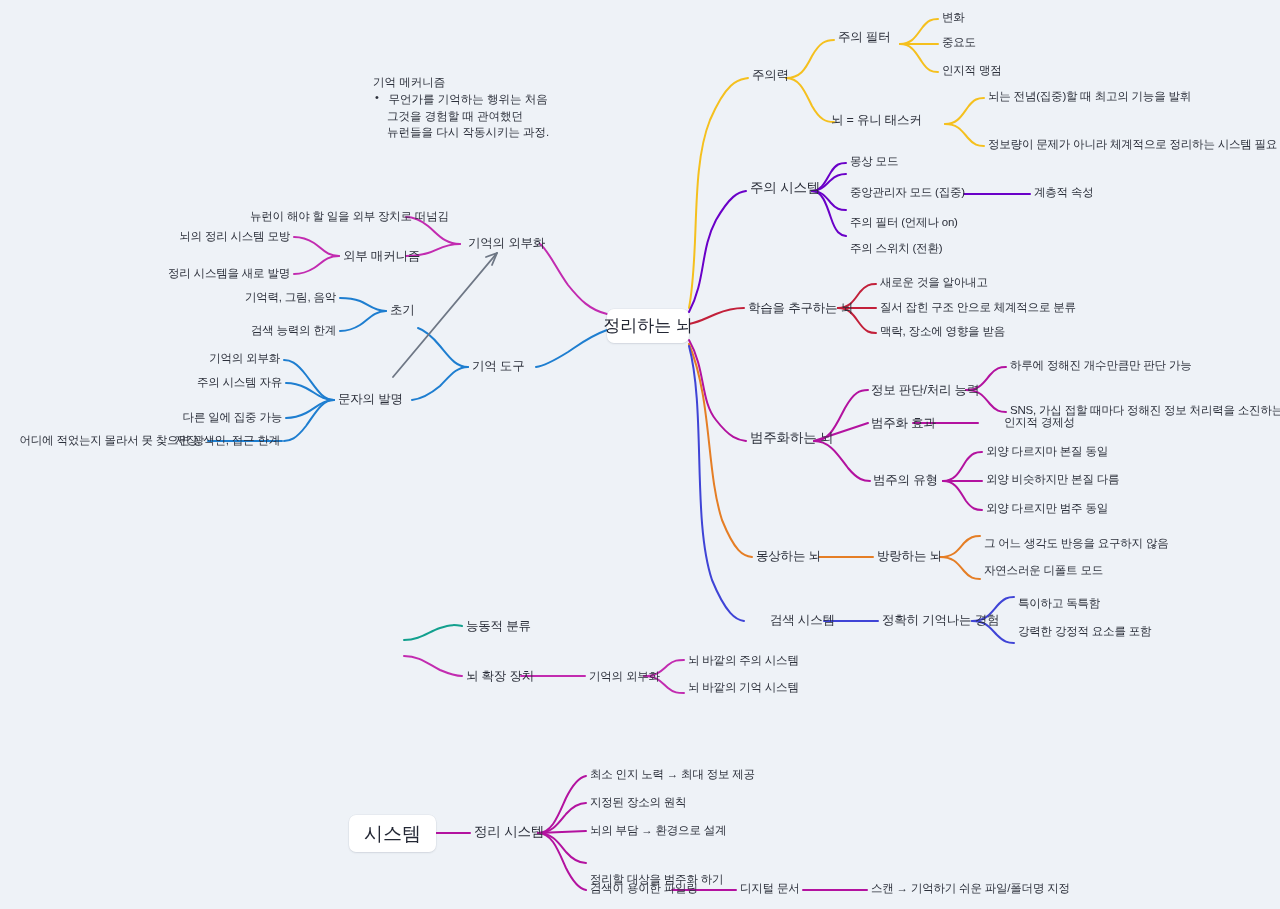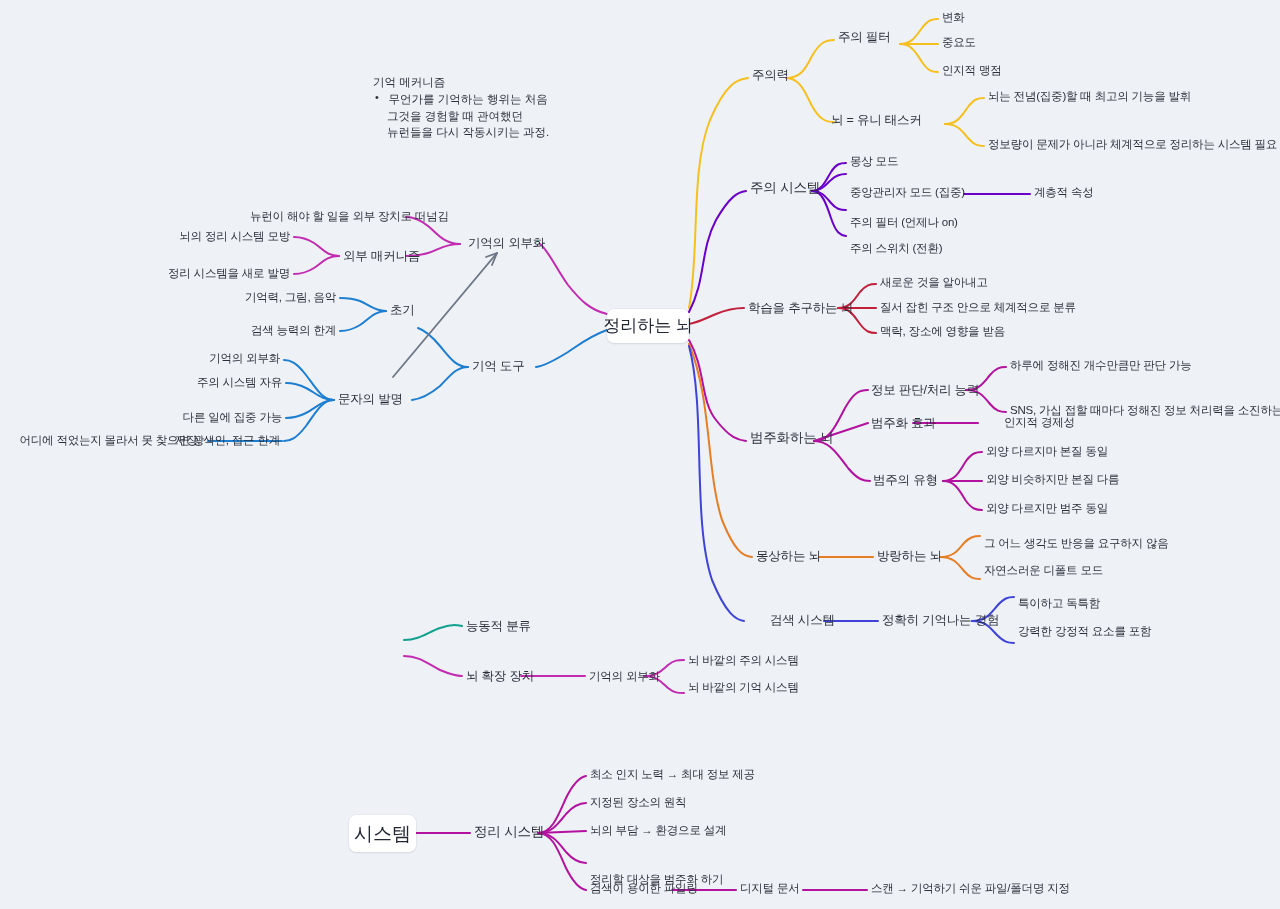--- a/index.html
+++ b/index.html
@@ -158,21 +158,21 @@
       <g stroke="#6e7785" stroke-width="1.8">
         <line x1="393" y1="377" x2="497" y2="253"></line>
         <path d="M497,253 L486,257 M497,253 L492,265" stroke-linejoin="round"></path>
       </g>
     </g>
   </svg>
 
   <div class="node boxnode" id="root-center" style="left:607px; top:309px; width:82px; height:34px;">정리하는 뇌</div>
 
 
-  <div class="node boxnode" id="root-system" style="left:349px; top:815px; width:67px; height:37px;">시스템</div>
+  <div class="node boxnode" id="root-system" style="left:349px; top:815px; width:87px; height:37px;">시스템</div>
 
   <div id="memo" style="left:373px; top:74px;">
     <div class="memo-title">기억 메커니즘</div>
     <ul>
       <li>
         <span>무언가를 기억하는 행위는 처음</span>
       </li>
     </ul>
     <div class="memo-line">그것을 경험할 때 관여했던</div>
     <div class="memo-line">뉴런들을 다시 작동시키는 과정.</div>

